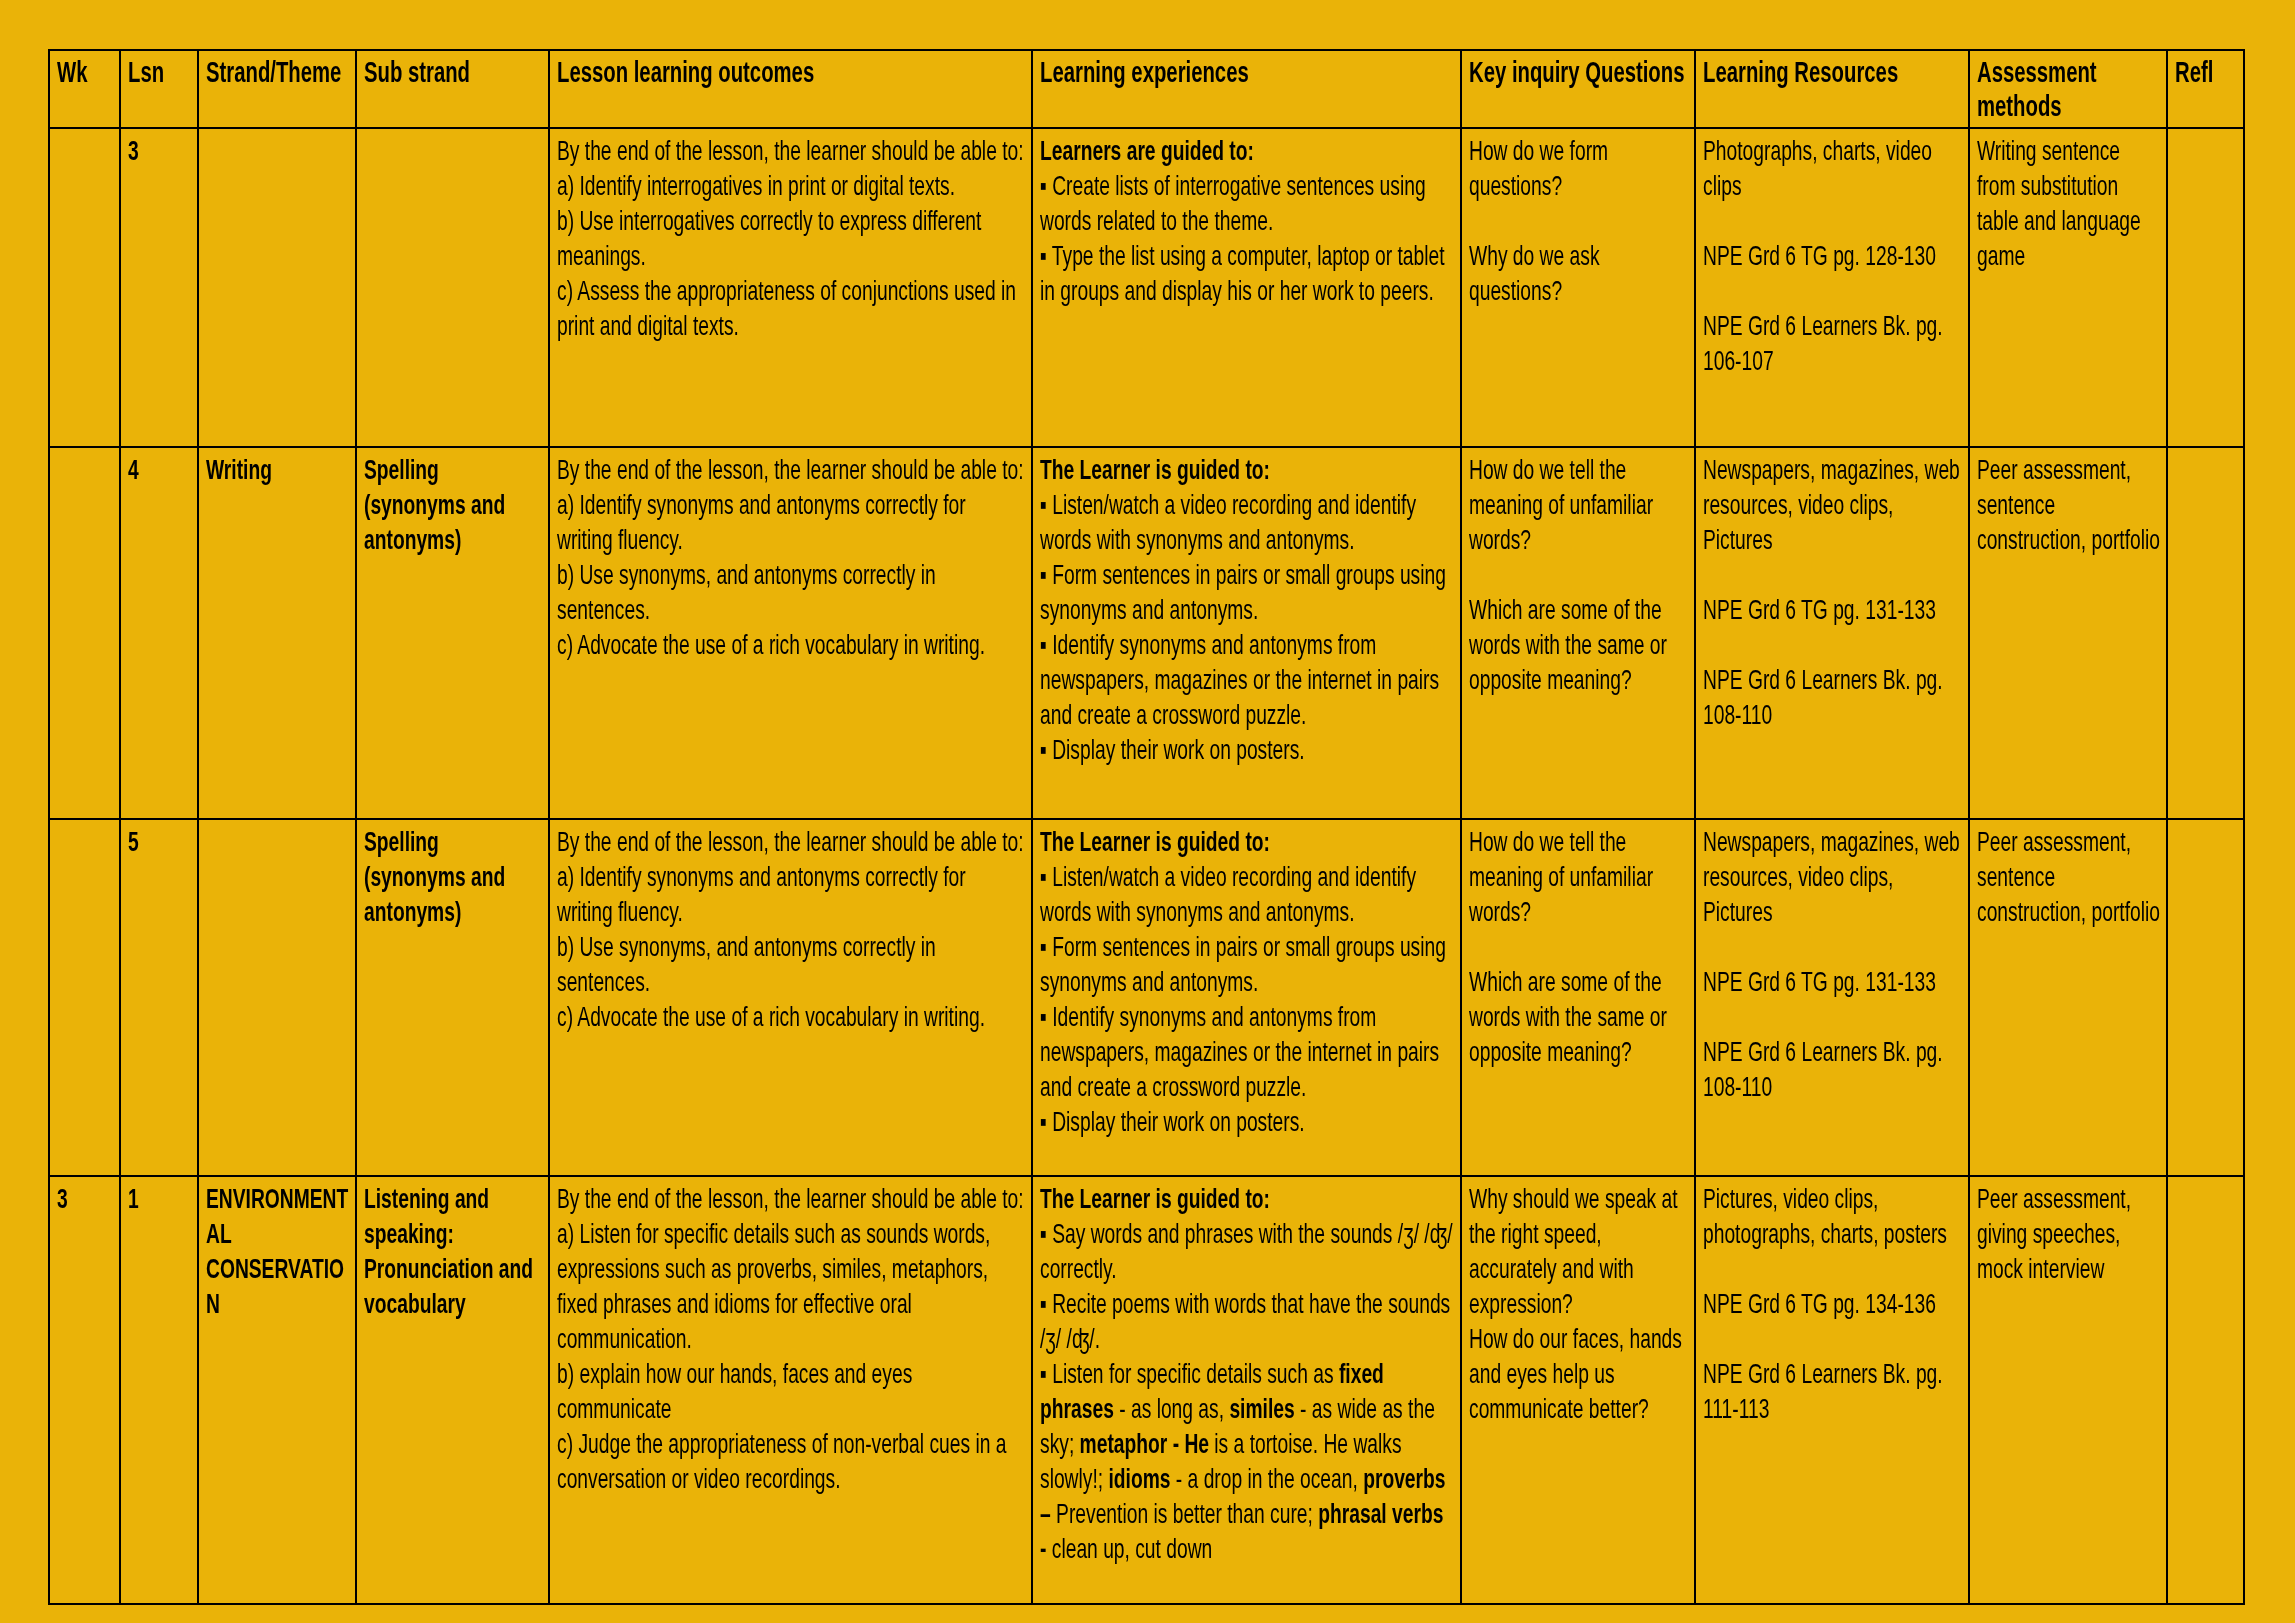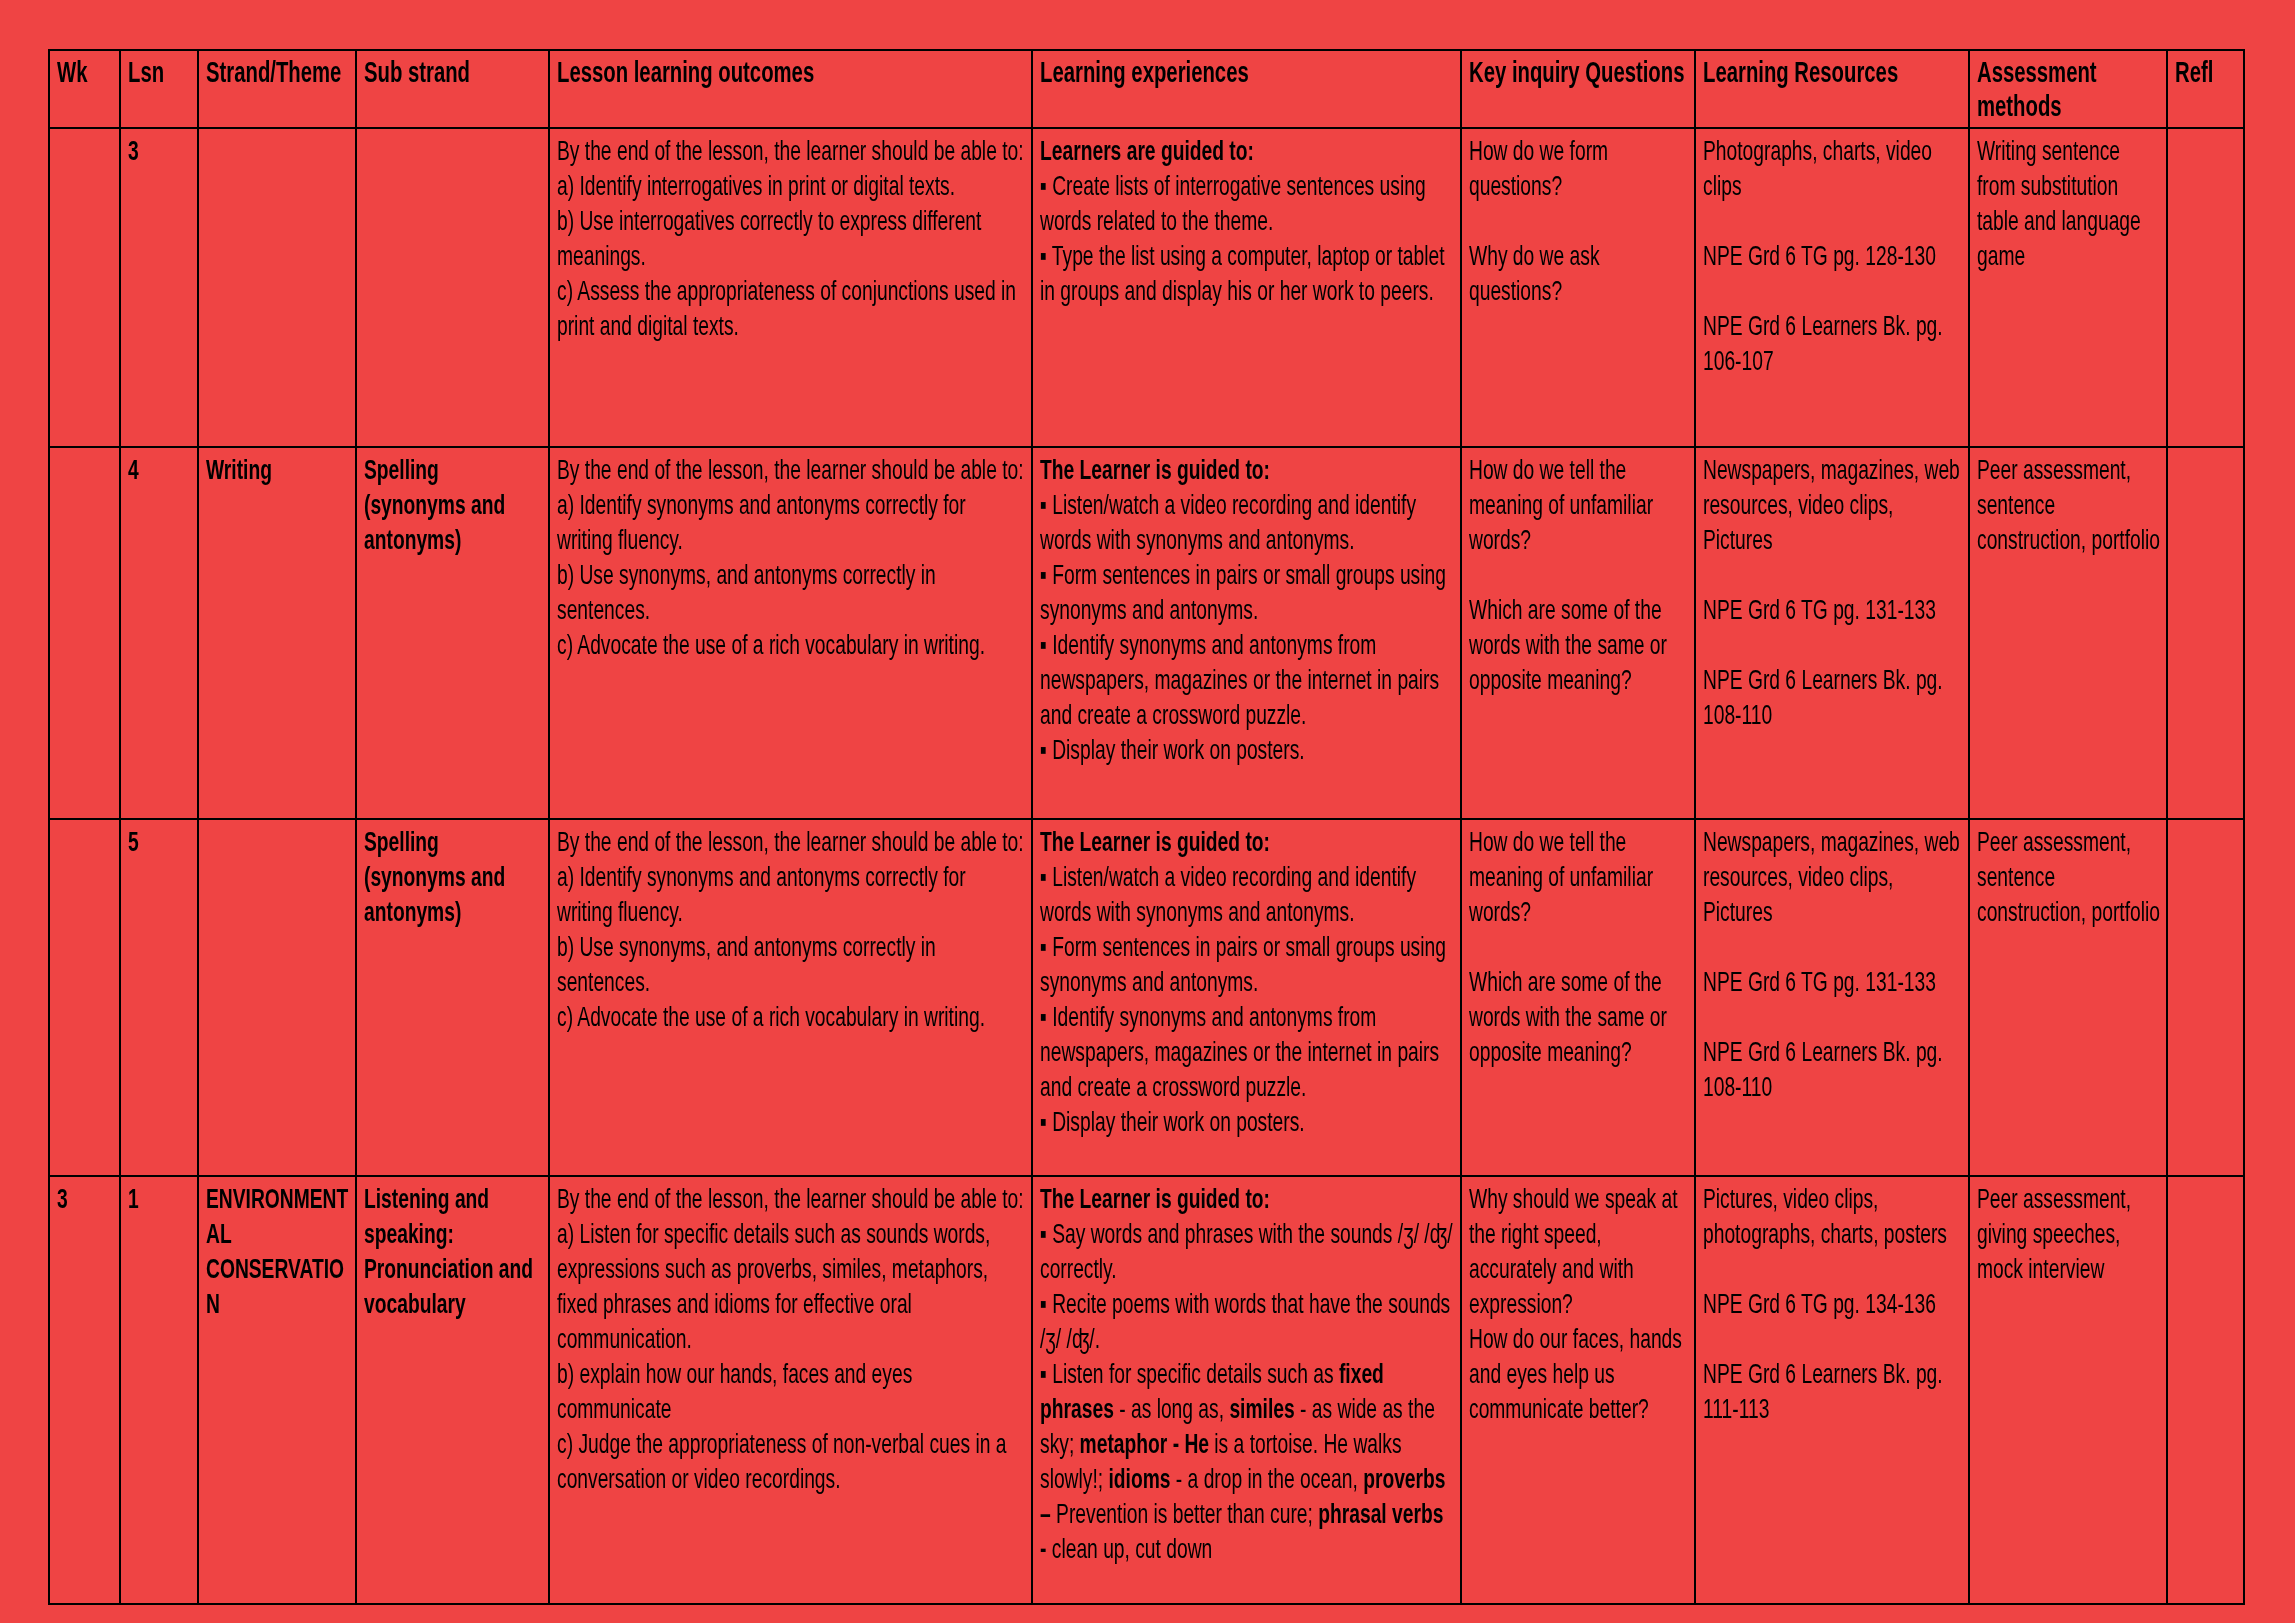--- a/index.html
+++ b/index.html
@@ -8,21 +8,21 @@
     background: #ffffff;
     width: 2295px;
     height: 1623px;
     overflow: hidden;
     font-family: "Liberation Sans", "DejaVu Sans", sans-serif;
   }
   .page {
     position: relative;
     width: 2295px;
     height: 1623px;
-    background: #ef4444;
+    background: #eab308;
   }
   table.sow {
     position: absolute;
     left: 48px;
     top: 49px;
     width: 2195px;
     border-collapse: collapse;
     table-layout: fixed;
   }
   table.sow th, table.sow td {

